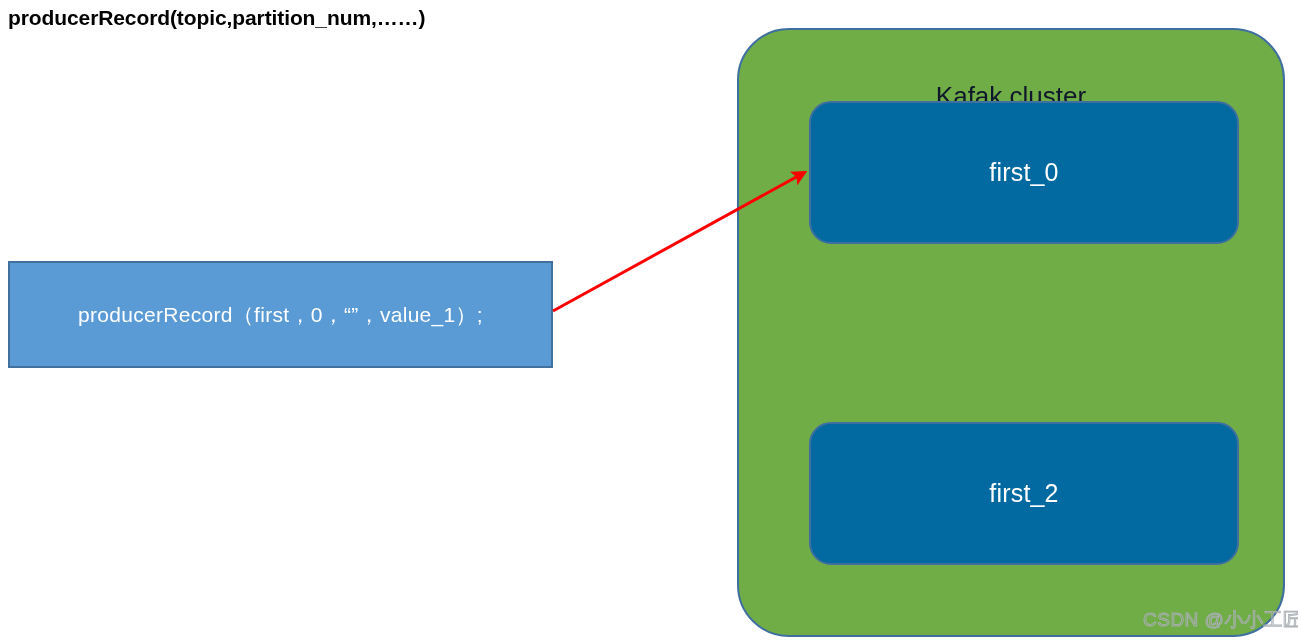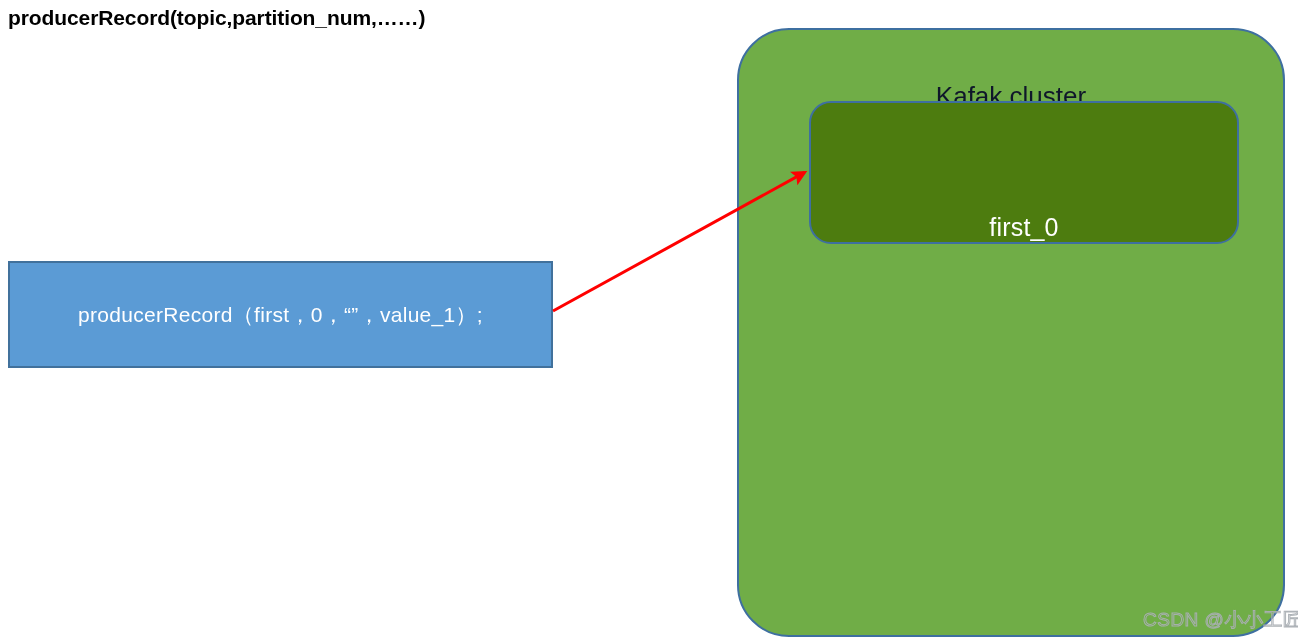--- a/index.html
+++ b/index.html
@@ -75,25 +75,25 @@
     margin-top: 32px;
   }
 
   
   .partition {
     position: absolute;
     left: 70px;
     width: 430px;
     height: 143px;
     box-sizing: border-box;
-    background: #4d7c0f;
+    background: #0369a1;
     border: 2px solid #3E6FA0;
     border-radius: 22px;
     display: flex;
-    align-items: flex-end;
+    align-items: center;
     justify-content: center;
   }
   .partition .label {
     color: #ffffff;
     font-size: 25px;
     letter-spacing: 0.2px;
   }
   #partition-0 { top: 71px; }
   #partition-1 { top: 228px; }
   #partition-2 { top: 392px; }
@@ -133,20 +133,23 @@
 
   <div id="cluster-box">
 
     <div id="cluster-title">Kafak cluster</div>
 
     <div class="partition" id="partition-0">
       <span class="label">first_0</span>
     </div>
 
 
+    <div class="partition" id="partition-2">
+      <span class="label">first_2</span>
+    </div>
 
   </div>
 
   <svg id="arrow-layer" viewBox="0 0 1298 642">
     <defs>
       <marker id="arrowhead" markerWidth="5.2" markerHeight="5.2" refX="4.2" refY="2.6" orient="auto" markerUnits="strokeWidth">
         <path d="M0,0 L5.2,2.6 L0,5.2 L1.1,2.6 z" fill="#FF0000"></path>
       </marker>
     </defs>
     <line id="arrow-line" x1="553" y1="311" x2="804.6203660610452" y2="172.41222025543996" stroke="#FF0000" stroke-width="3" marker-end="url(#arrowhead)"></line>

